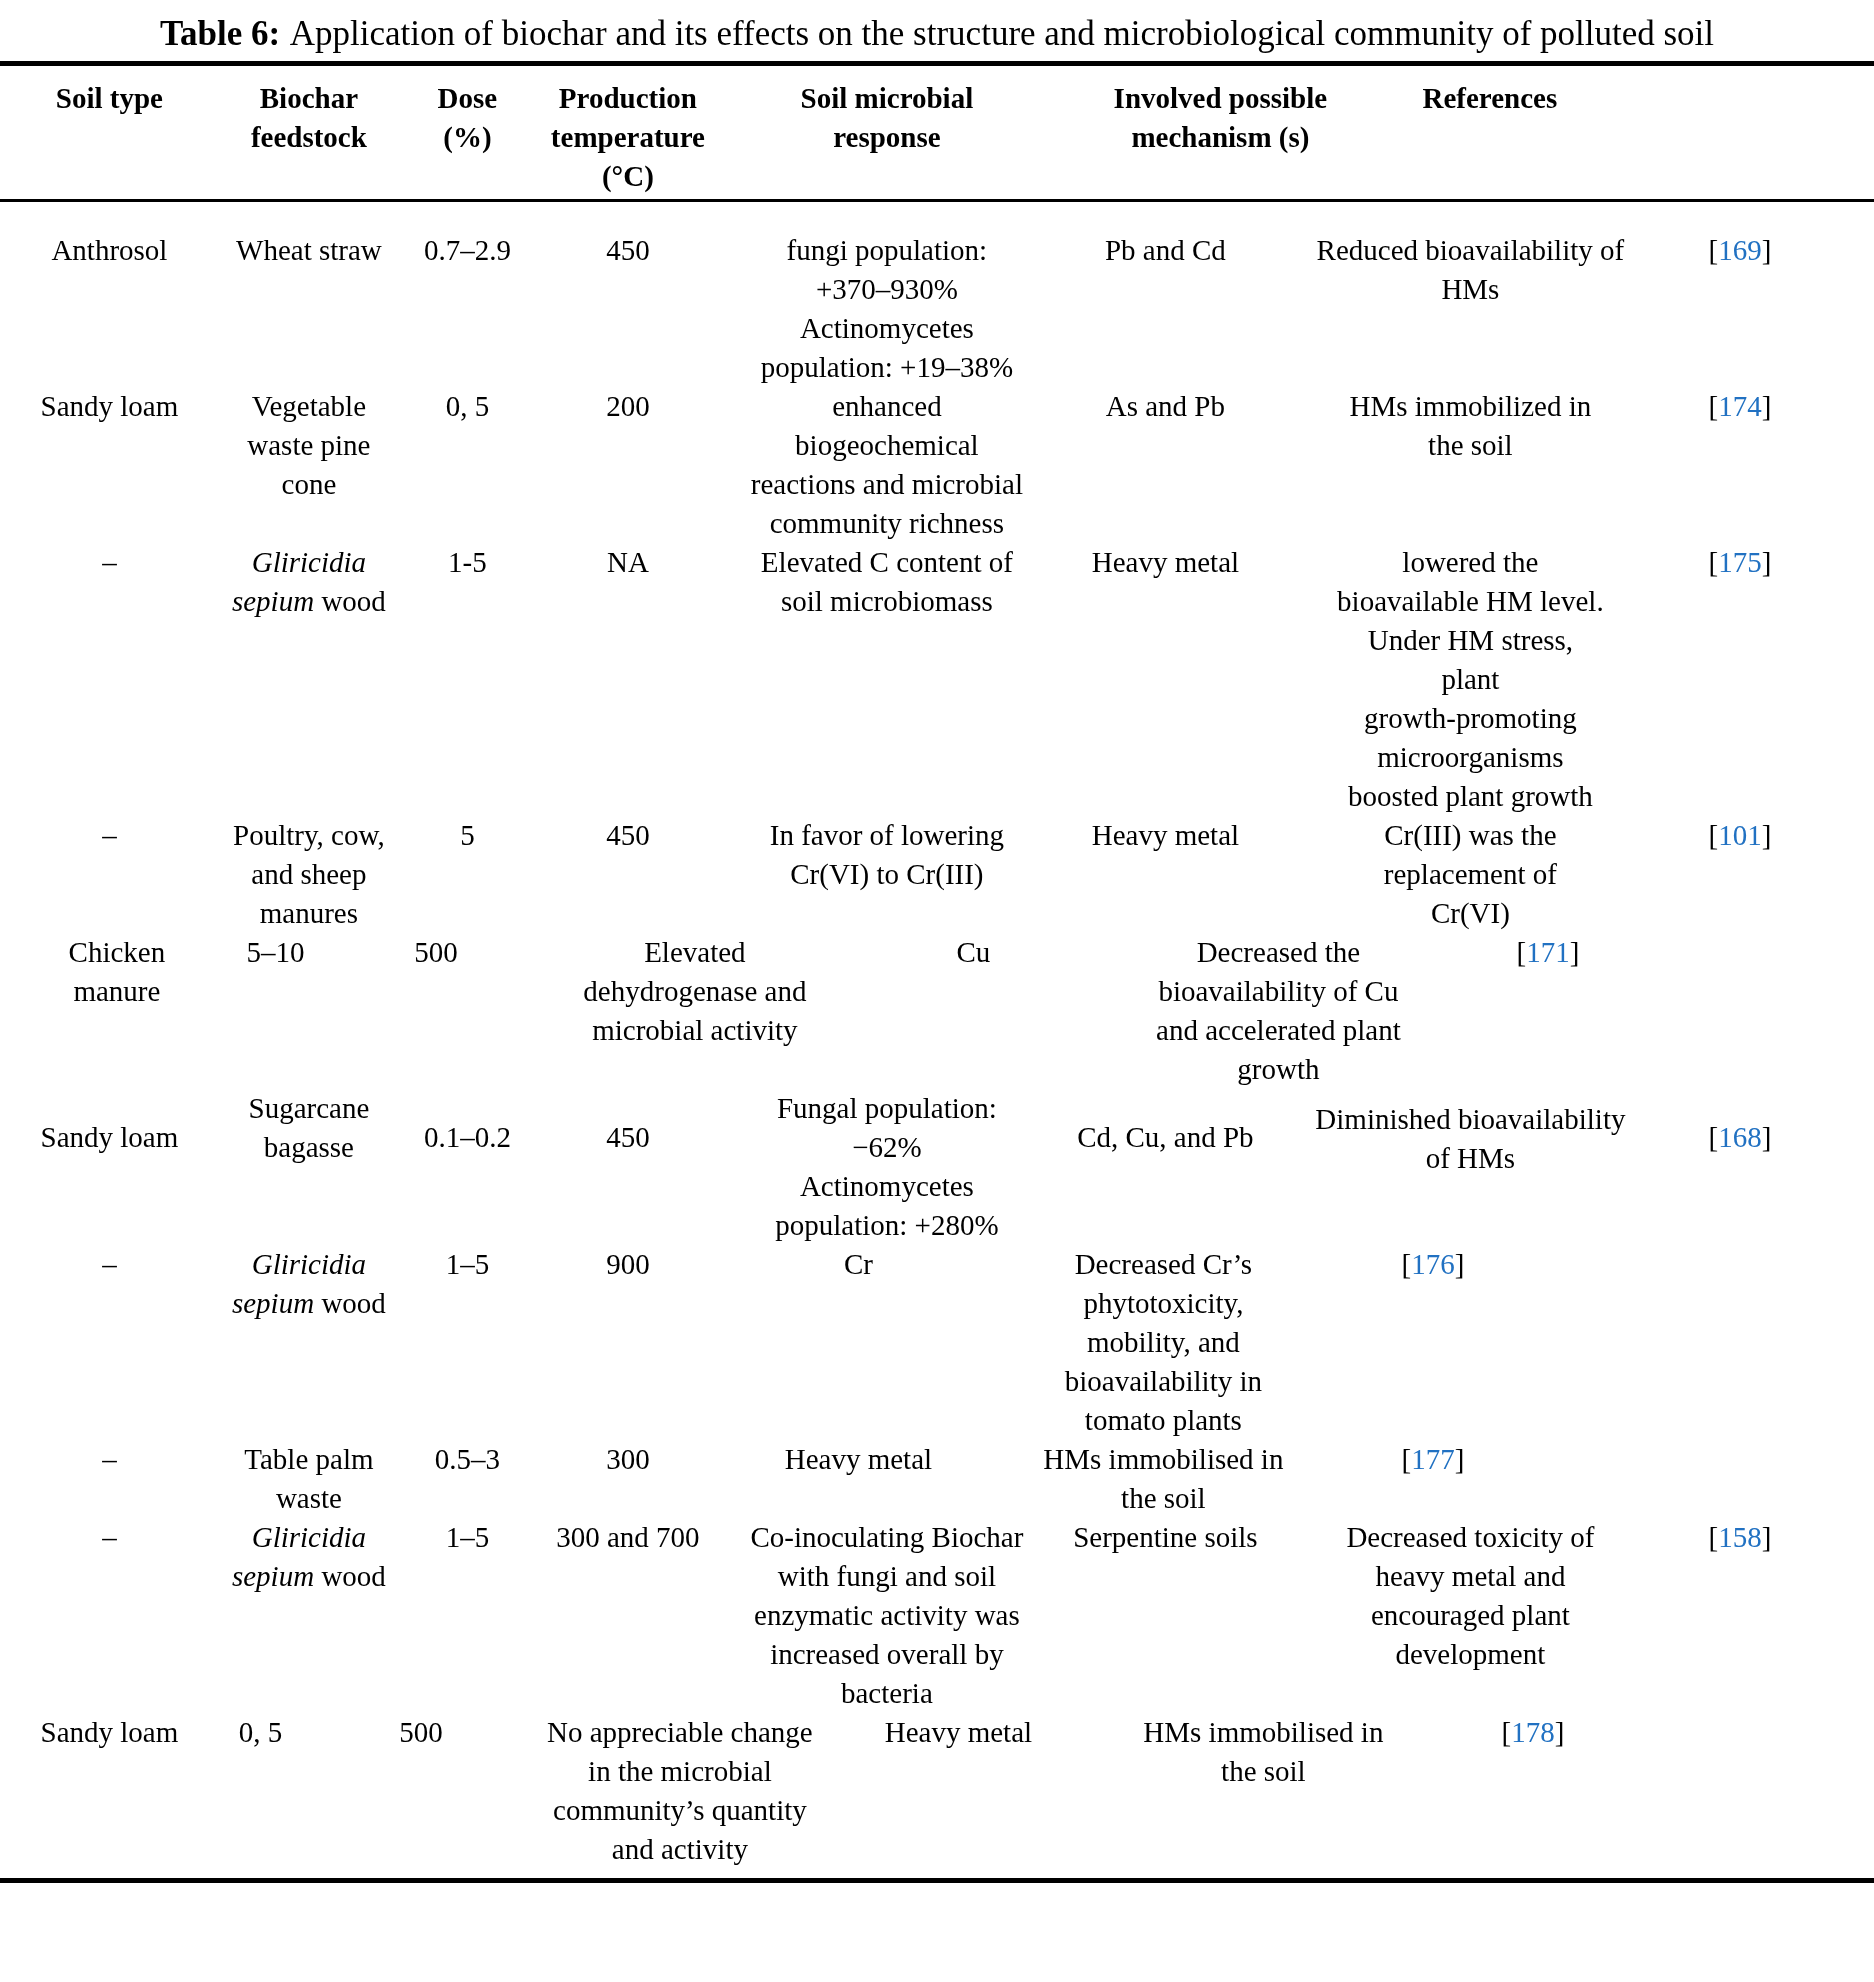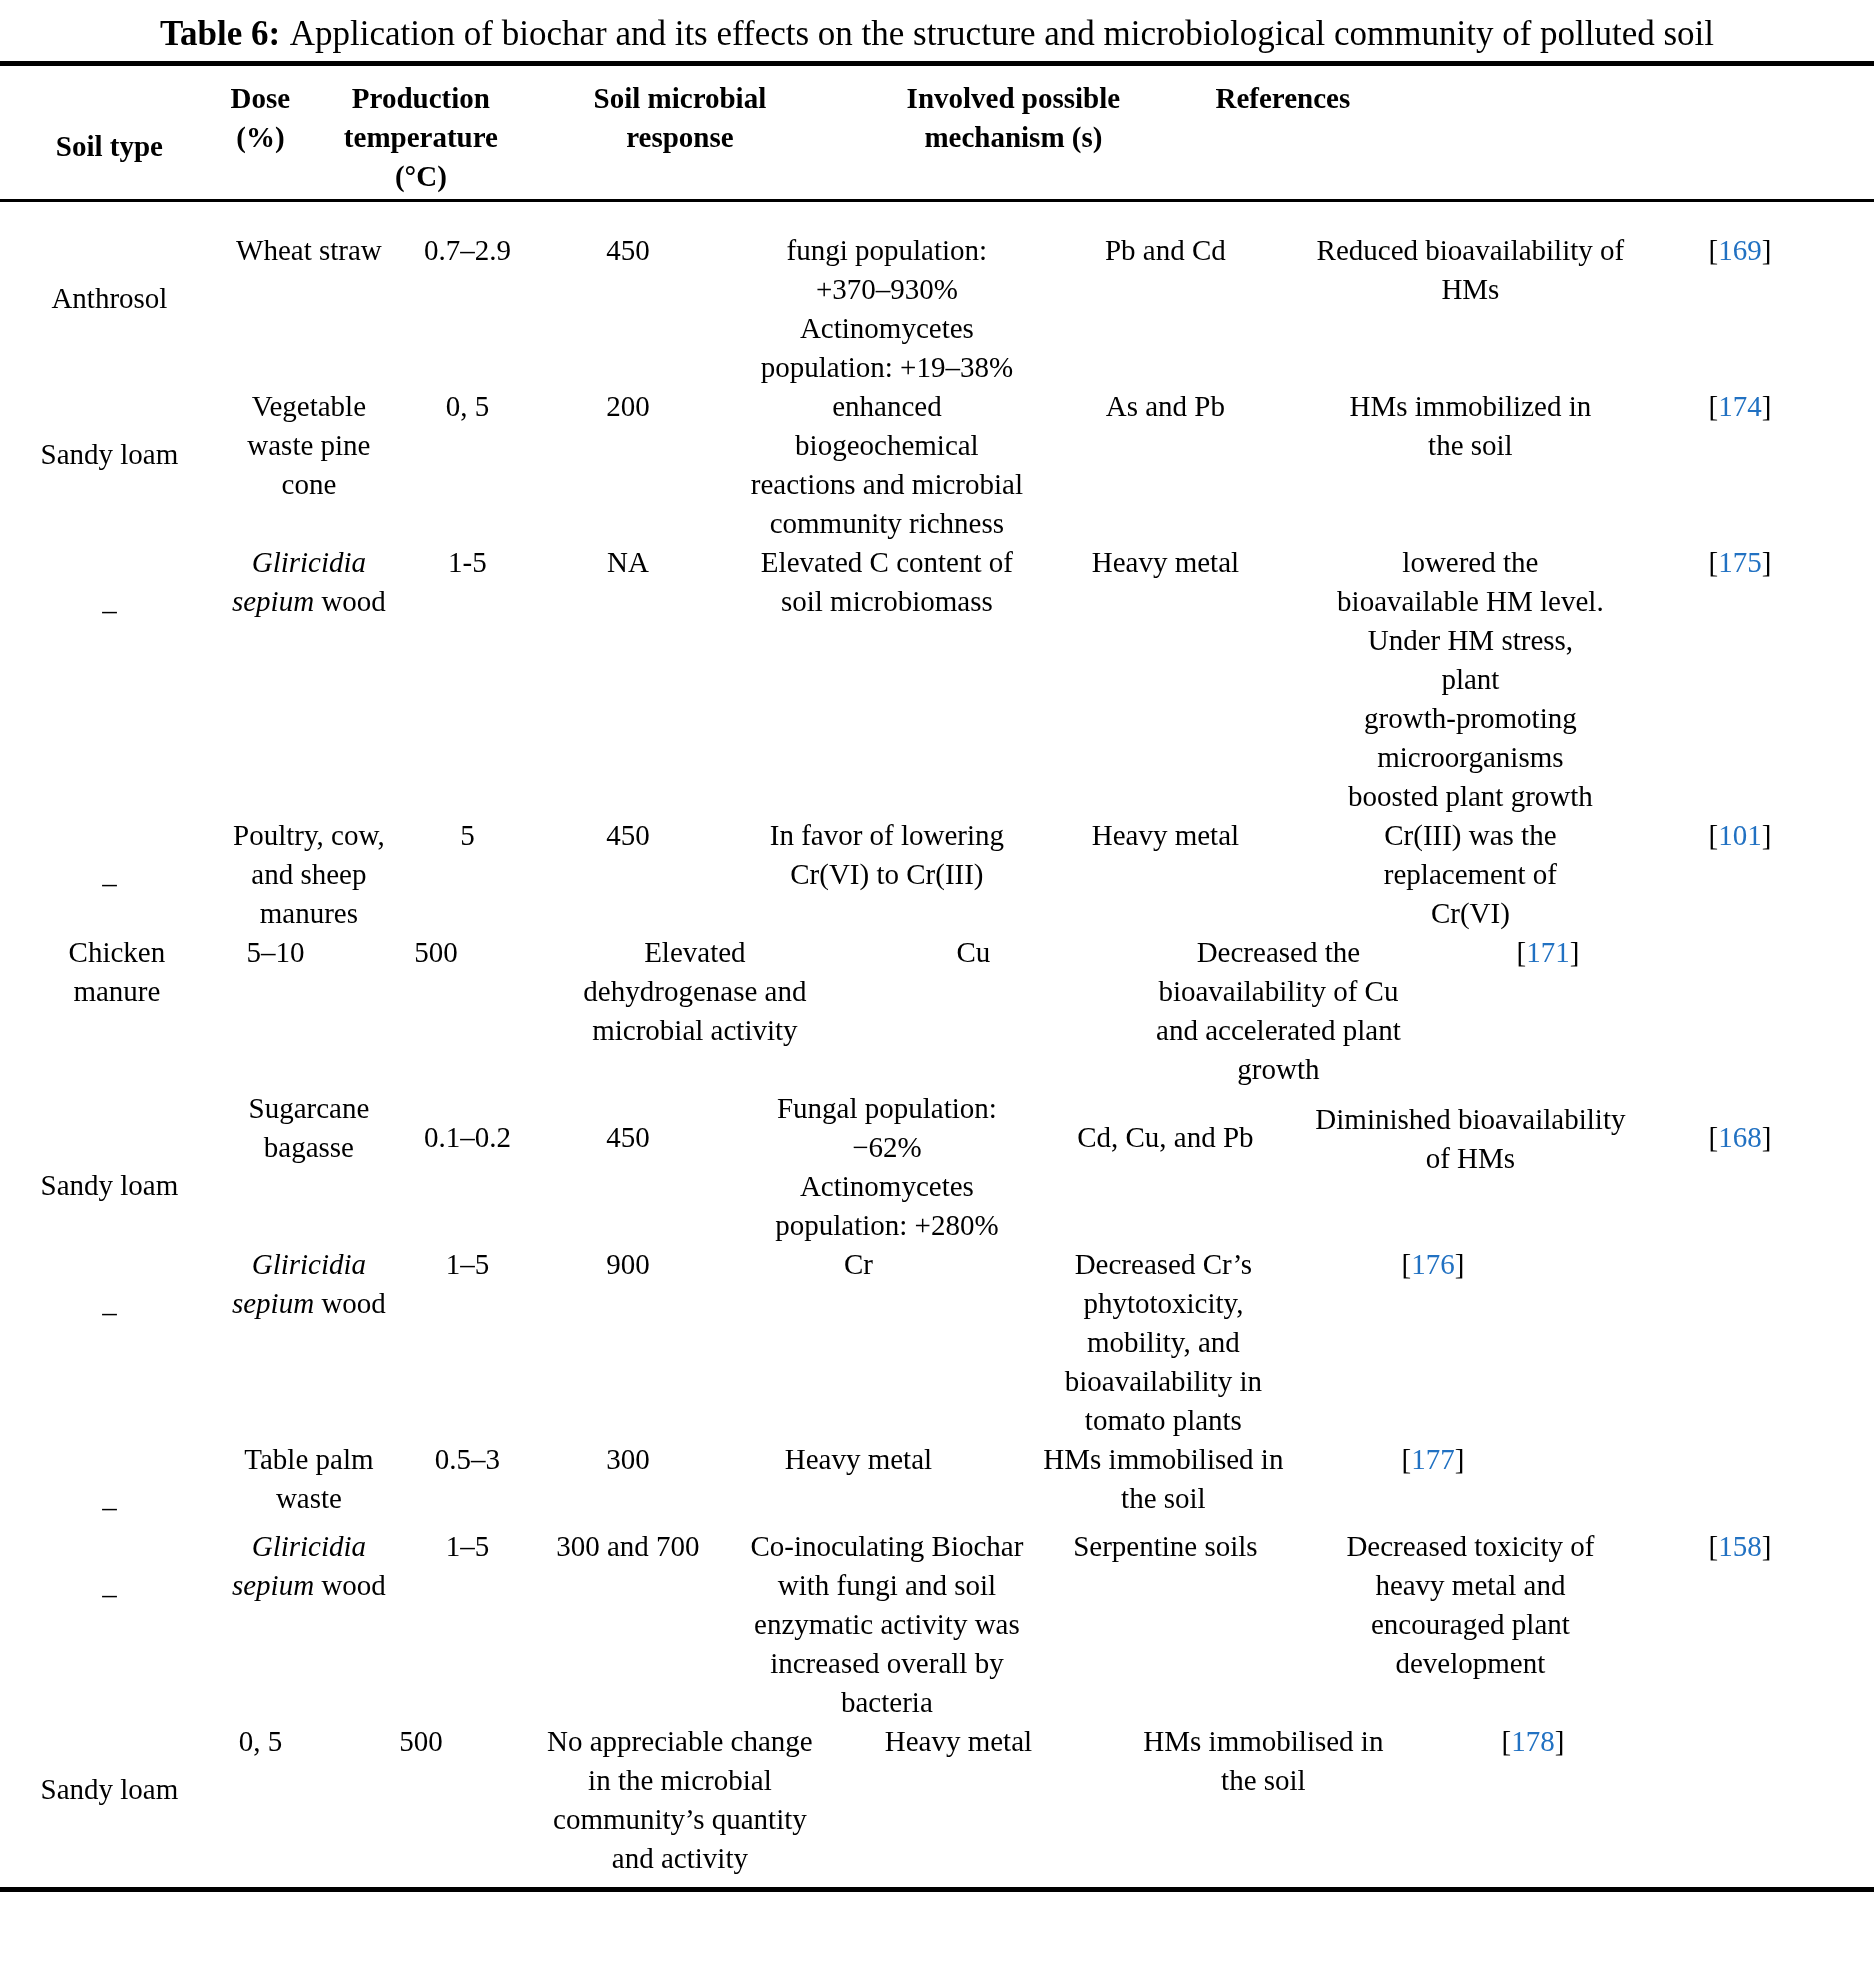--- a/index.html
+++ b/index.html
@@ -48,21 +48,21 @@
     box-sizing: border-box;
     text-align: center;
     font-size: 29px;
     line-height: 39px;
     flex: 0 0 auto;
   }
   .line { white-space: nowrap; }
   .it { font-style: italic; }
 
   
-  .col-soil_type               { width: 192px; margin-top: 48px; }
+  .col-soil_type               { width: 192px; }
   .col-biochar_feedstock       { width: 207px; }
   .col-dose                    { width: 110px; }
   .col-production_temperature  { width: 211px; }
   .col-soil_microbial_response { width: 307px; }
   .col-soil_contaminant        { width: 250px; }
   .col-mechanism               { width: 360px; }
   .col-references              { width: 179px; }
 
   .header-row {
     padding-top: 13.4px;
@@ -92,20 +92,24 @@
   <div class="caption">
     <span class="cap-label">Table 6:</span><span>Application of biochar and its effects on the structure and microbiological community of polluted soil</span>
   </div>
 
   <div class="rule rule-thick"></div>
 
   <div id="header-row" class="grid-row header-row">
       <div class="cell col-soil_type">
         <div class="line">Soil type</div>
       </div>
+      <div class="cell col-biochar_feedstock">
+        <div class="line">Biochar</div>
+        <div class="line">feedstock</div>
+      </div>
       <div class="cell col-dose">
         <div class="line">Dose</div>
         <div class="line">(%)</div>
       </div>
       <div class="cell col-production_temperature">
         <div class="line">Production</div>
         <div class="line">temperature</div>
         <div class="line">(°C)</div>
       </div>
       <div class="cell col-soil_microbial_response">

